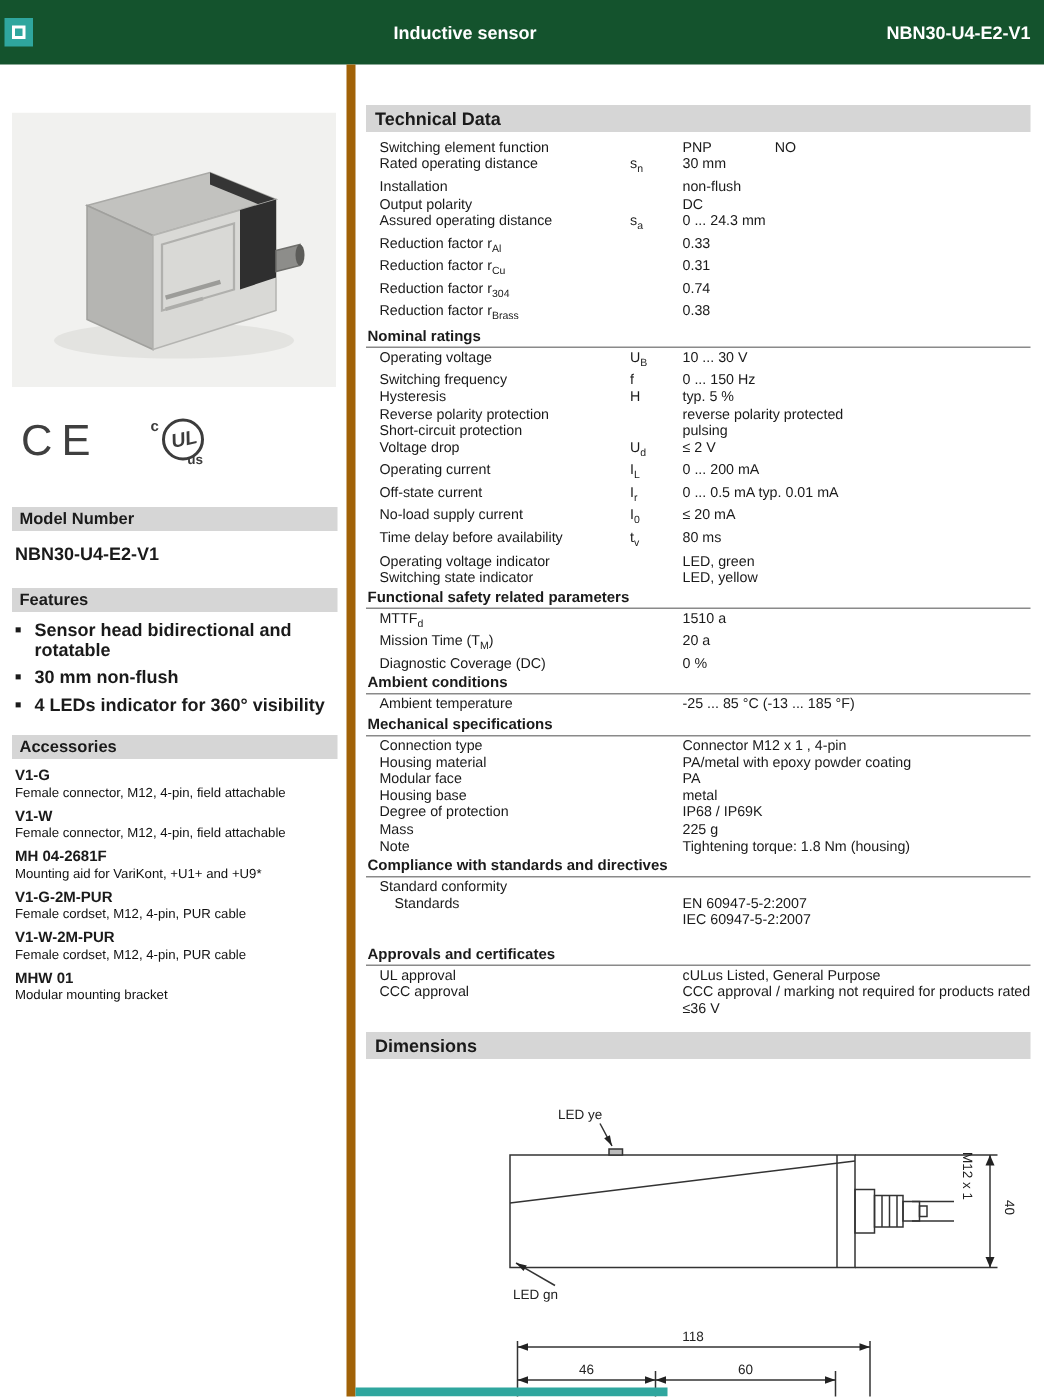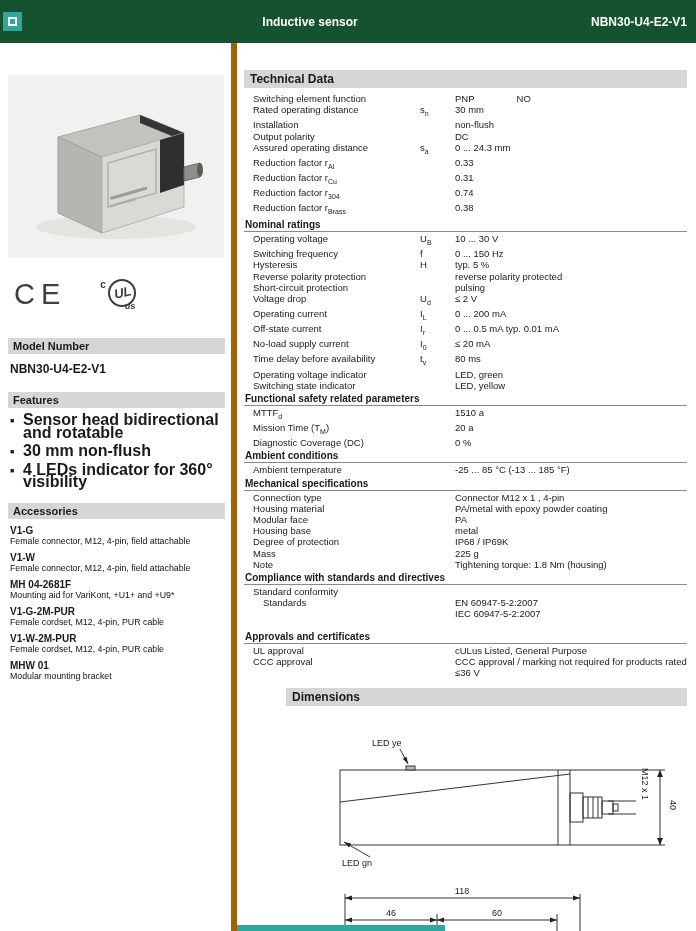--- a/index.html
+++ b/index.html
@@ -27,21 +27,21 @@
   .photo{height:183px;margin-bottom:18px;}
   .marks{display:flex;align-items:center;gap:34px;margin:4px 0 26px 6px;height:36px;}
   .ce{font-size:29px;color:#3f3f3f;letter-spacing:6px;line-height:1;}
   .ulmark{position:relative;display:inline-block;width:46px;height:33px;}
   .ul-c{position:absolute;left:0;top:1px;font-size:10px;font-weight:bold;color:#3c3c3c;}
   .ul-circle{position:absolute;left:8px;top:1px;width:28px;height:28px;border:2px solid #3c3c3c;border-radius:50%;display:flex;align-items:center;justify-content:center;}
   .ul-text{font-weight:bold;font-size:13px;font-style:italic;transform:rotate(-12deg);color:#3c3c3c;}
   .ul-us{position:absolute;right:11px;bottom:0;font-size:9px;font-weight:bold;color:#3c3c3c;}
   .model-value{font-weight:bold;font-size:12px;margin:8px 2px 16px 2px;}
   .features-list{list-style:none;margin:6px 2px 14px 2px;}
-  .features-list li{position:relative;padding-left:13px;font-weight:bold;font-size:16px;line-height:12.5px;margin-bottom:6px;}
+  .features-list li{position:relative;padding-left:13px;font-weight:bold;font-size:12px;line-height:12.5px;margin-bottom:6px;}
   .features-list li::before{content:"\25A0";position:absolute;left:0;top:1px;font-size:7px;}
   .acc-list{margin:4px 2px 0 2px;}
   .acc-name{font-weight:bold;font-size:10px;margin-top:6px;line-height:11px;}
   .acc-desc{font-size:8.8px;line-height:10px;color:#111;}
 
   
   .tech{margin-top:5px;}
   .sec-title{font-weight:bold;font-size:10px;padding:2px 0 1px 1px;border-bottom:1px solid #8a8a8a;margin-bottom:1px;}
   .sec-title.gap{margin-top:9px;}
   .spec-row{display:flex;font-size:9.5px;line-height:11.2px;padding-left:9px;}
@@ -327,21 +327,21 @@
             <div class="c-sym"></div>
             <div class="c-val"><span>cULus Listed, General Purpose</span></div>
           </div>
           <div class="spec-row">
             <div class="c-label">CCC approval</div>
             <div class="c-sym"></div>
             <div class="c-val"><span>CCC approval / marking not required for products rated ≤36 V</span></div>
           </div>
         </div>
 
-      <div class="bar big" style="margin-top:10px;margin-left:42px;">Dimensions</div>
+      <div class="bar big" style="margin-top:10px;">Dimensions</div>
 
       <div class="drawings">
 
         <svg width="360" height="138" viewBox="0 0 360 138">
           <g stroke="#333" fill="none" stroke-width="1">
             <rect x="20" y="40" width="230" height="75" fill="#fff"></rect>
             <line x1="20" y1="72" x2="250" y2="44"></line>
             <line x1="238" y1="40" x2="238" y2="115"></line>
             <rect x="86" y="36" width="9" height="4" fill="#bbb"></rect>
 

